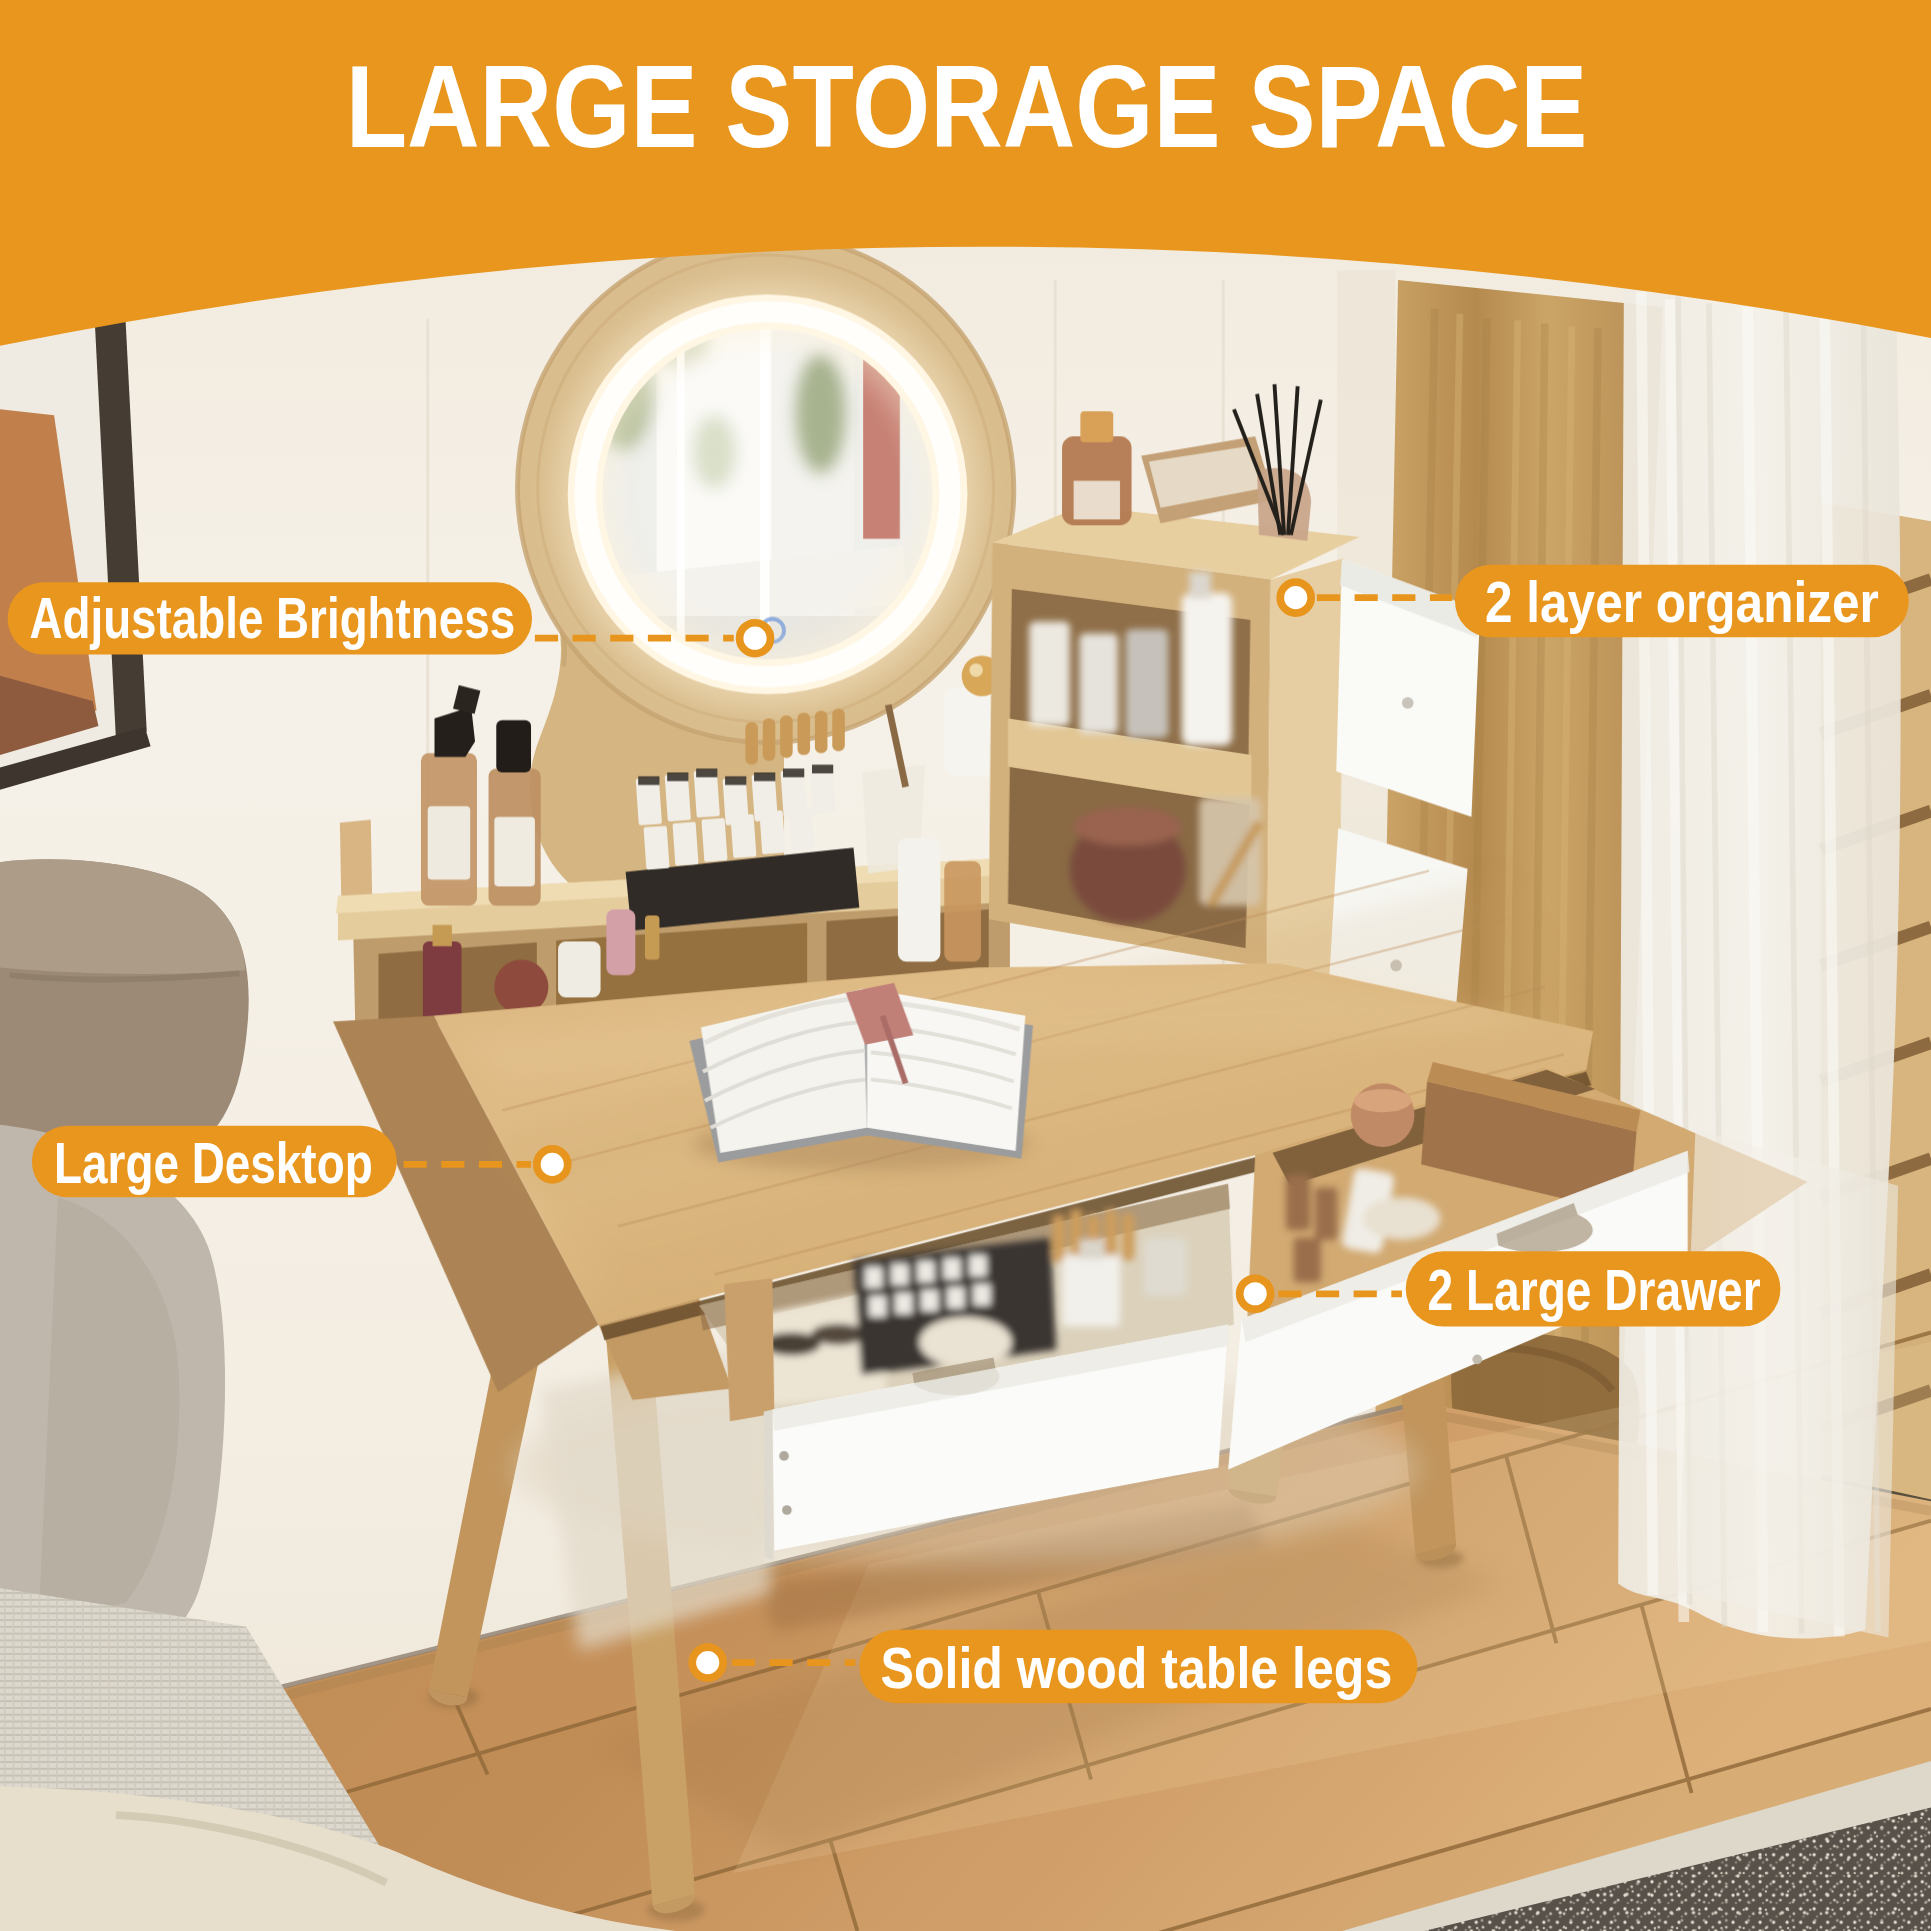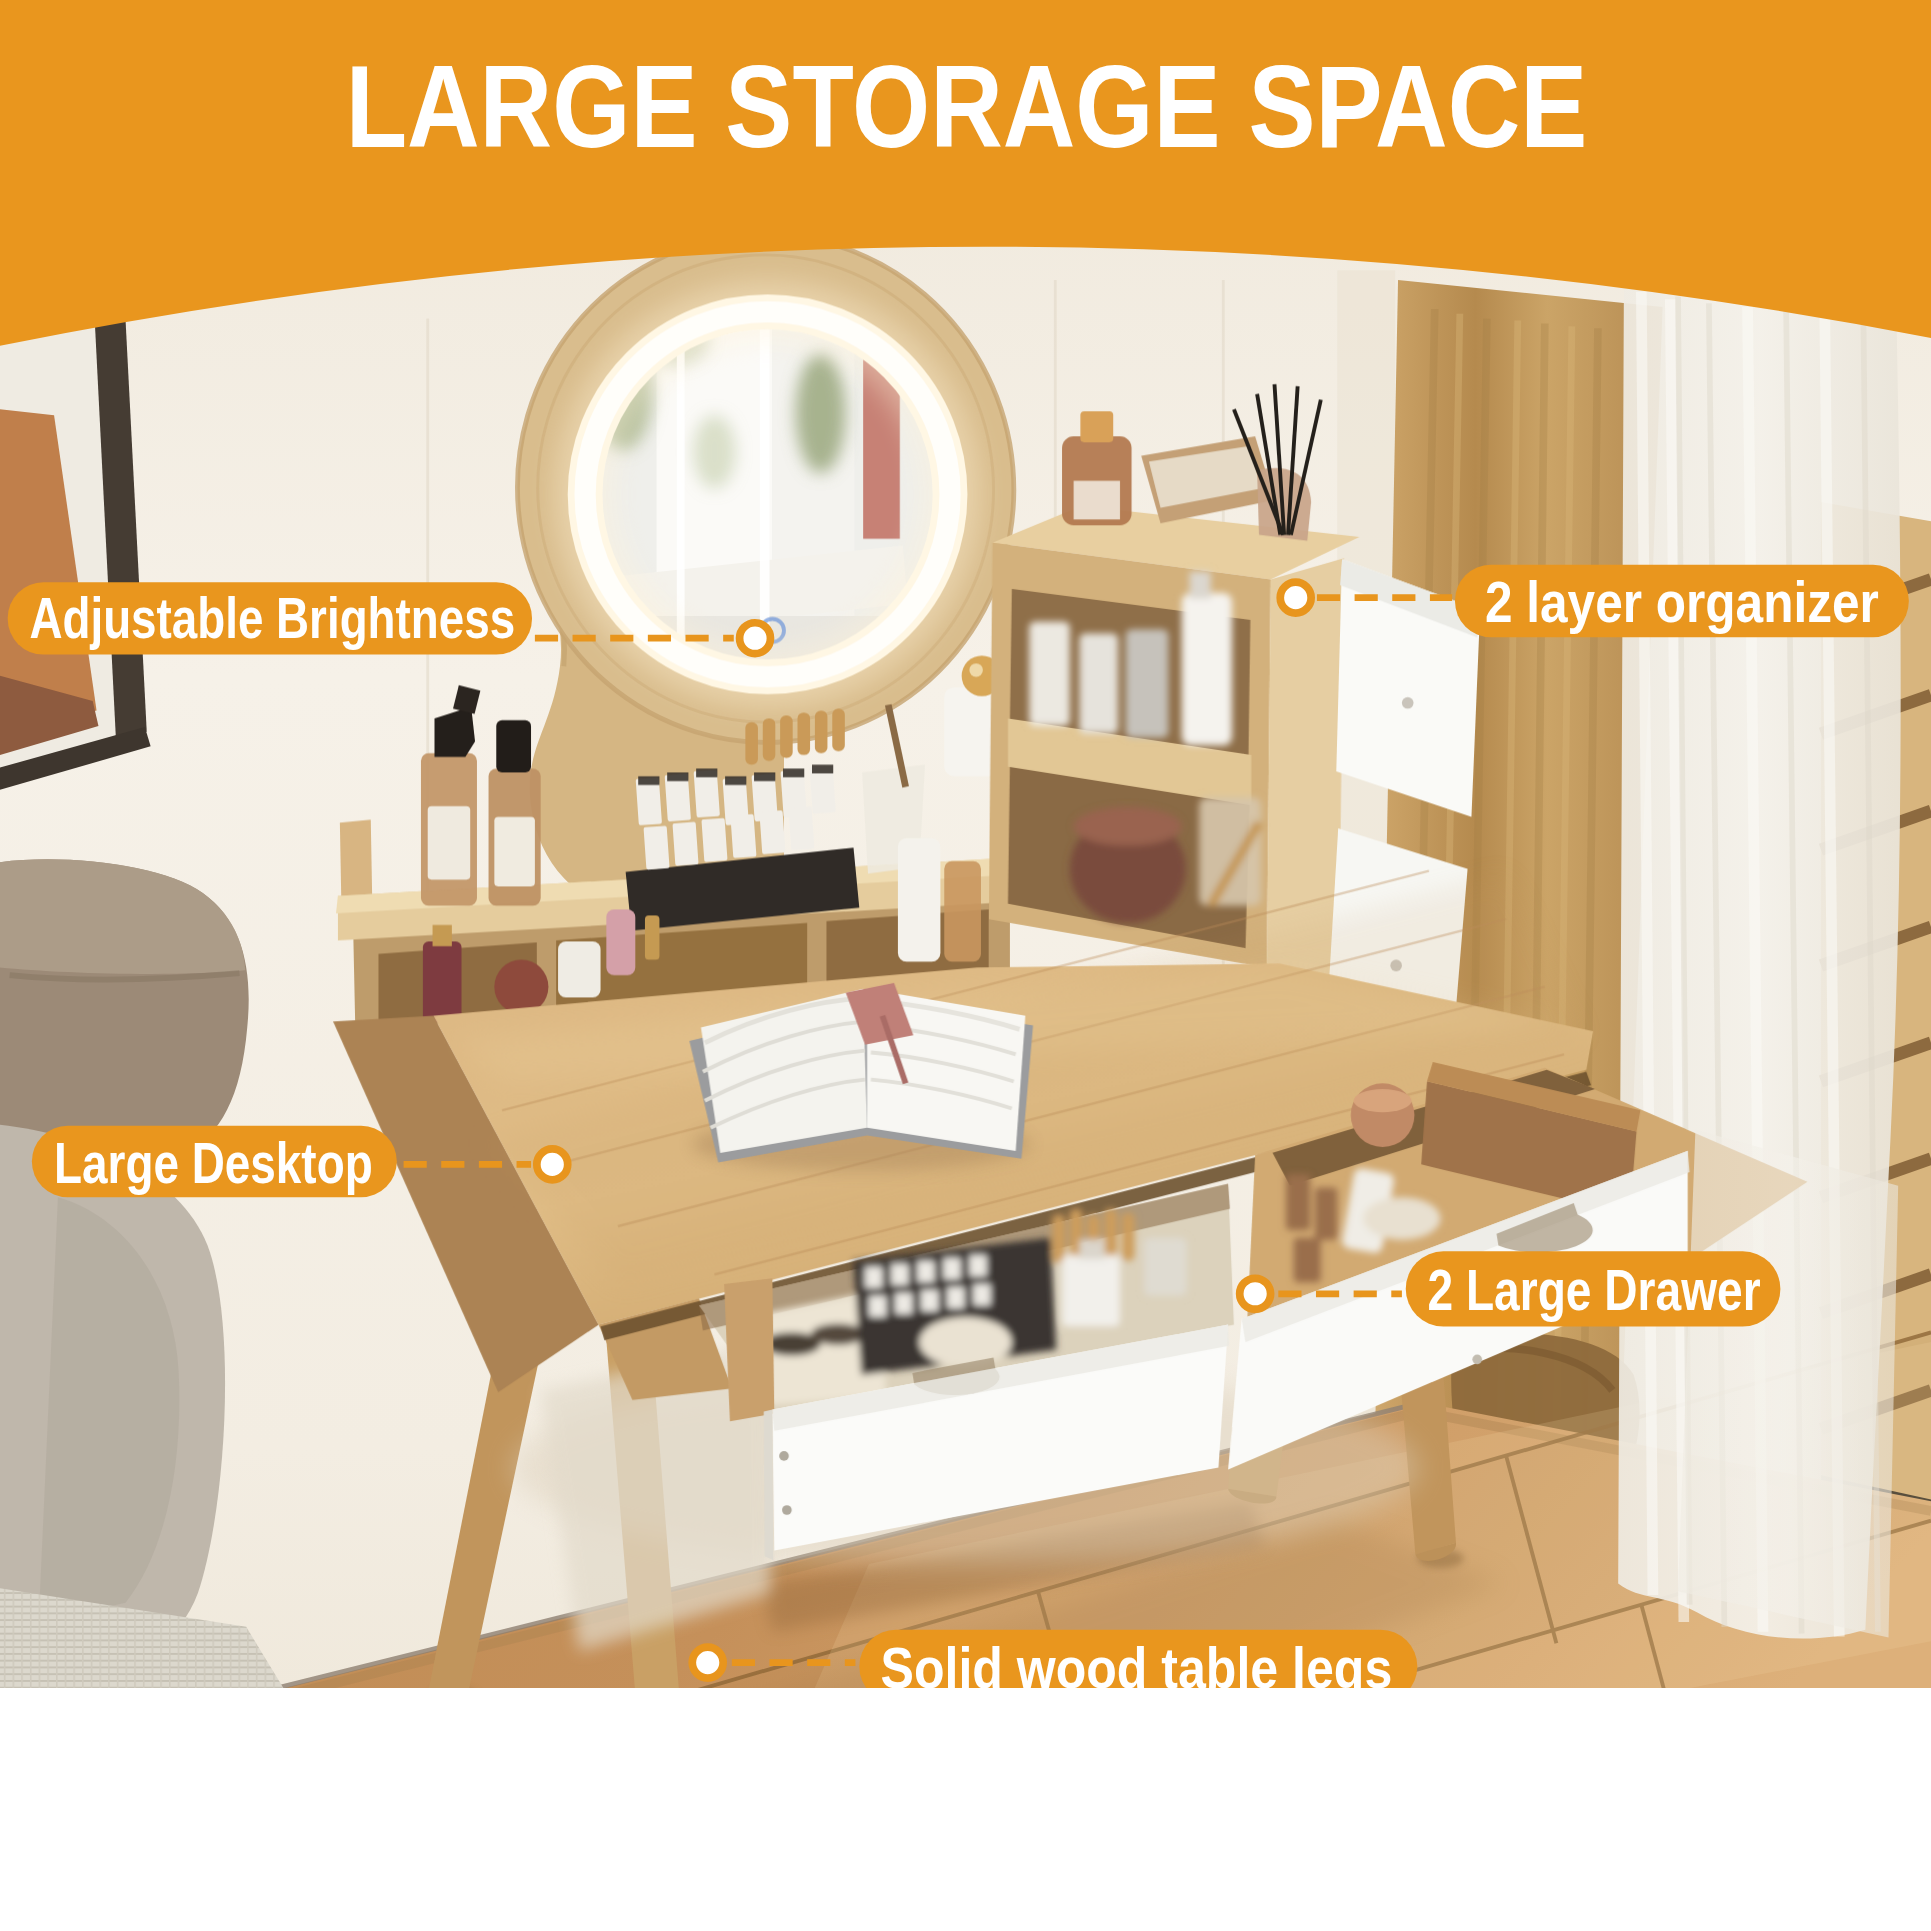--- a/index.html
+++ b/index.html
@@ -1,14 +1,14 @@
 <!DOCTYPE html>
 <html><head><meta charset="utf-8"><style>
 html,body{margin:0;padding:0;background:#fff;}
-#c{position:relative;width:1931px;height:1688px;overflow:hidden;font-family:"Liberation Sans",sans-serif;}
+#c{position:relative;width:1931px;height:1931px;overflow:hidden;font-family:"Liberation Sans",sans-serif;}
 svg{display:block;}
 </style></head>
 <body>
 <div id="c">
 <svg width="1931" height="1931" viewBox="0 0 2000 2000">
 <defs>
 <linearGradient id="wallg" x1="0" y1="0" x2="0" y2="1">
 <stop offset="0" stop-color="#EFE8DB"></stop>
           <stop offset="0.35" stop-color="#F6F1E8"></stop>
 <stop offset="0.75" stop-color="#F3EDE2"></stop>

